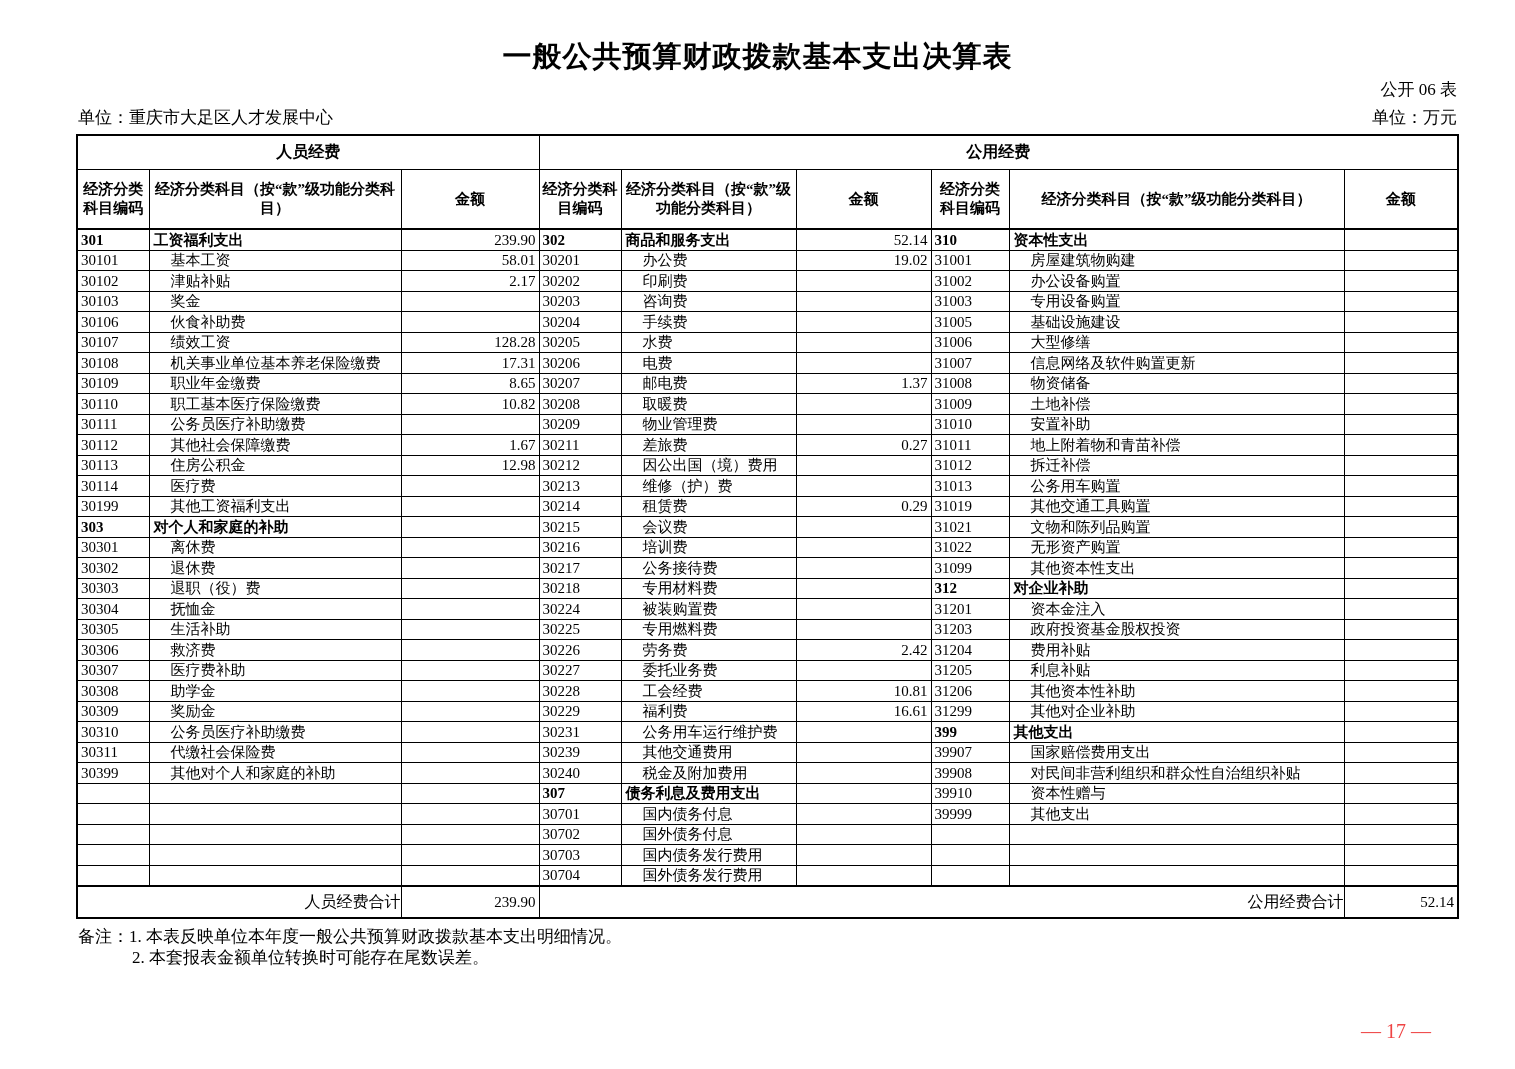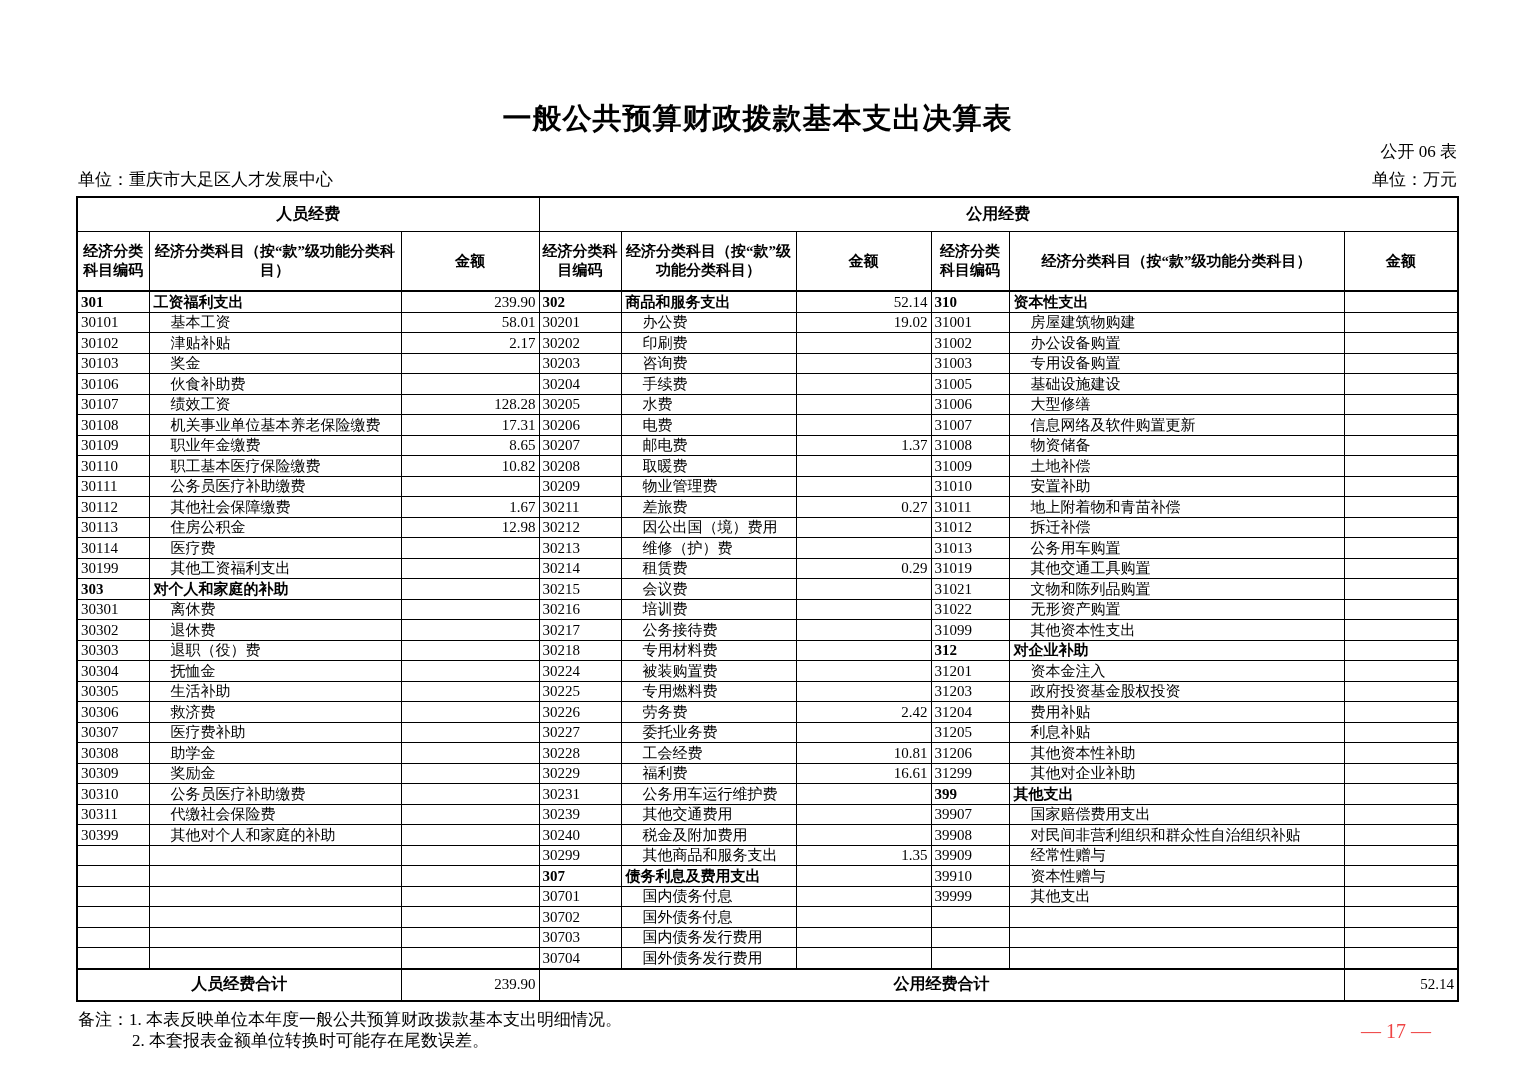--- a/index.html
+++ b/index.html
@@ -2,21 +2,21 @@
 <html><head>
 <meta charset="utf-8">
 <style>
   html,body{margin:0;padding:0;}
   body{
     width:1515px;height:1069px;background:#ffffff;color:#000;
     font-family:"Liberation Serif","DejaVu Serif",serif;
     position:relative;overflow:hidden;
   }
   .title{
-    padding-top:102px;text-align:center;font-size:29px;line-height:32px;
+    padding-top:40px;text-align:center;font-size:29px;line-height:32px;
     font-weight:bold;letter-spacing:1px;
   }
   .form-label{margin:8px 58px 0 0;text-align:right;font-size:17px;line-height:20px;}
   .unit-row{display:flex;justify-content:space-between;margin:8px 58px 0 78px;font-size:17px;line-height:20px;}
   table{
     border-collapse:collapse;table-layout:fixed;margin:6px 0 0 76px;width:1381px;
     border:2px solid #000;
     padding-left:38px;
   }
   th,td{border:1px solid #000;overflow:hidden;white-space:nowrap;padding:0;}
@@ -25,21 +25,21 @@
     height:58px;font-size:15px;font-weight:bold;text-align:center;
     line-height:19px;white-space:normal;border-bottom:2px solid #000;padding:0 2px;
   }
   .body-row td{height:19.5px;font-size:15px;line-height:18px;}
   td.code{padding-left:3px;text-align:left;}
   td.name{padding-left:4px;text-align:left;}
   td.name.sub{padding-left:21px;}
   td.amt{padding-right:3px;text-align:right;}
   .bold{font-weight:bold;}
   .ft td{height:30px;font-size:16px;border-top:2px solid #000;}
-  .ft .lbl{font-weight:bold;text-align:center;}
+  .ft .lbl{font-weight:normal;text-align:right;}
   .ft .amt{font-size:15px;}
   .notes{margin:7px 0 0 78px;font-size:17px;line-height:21px;}
   .notes .note2{padding-left:54px;}
   .page-number{position:absolute;top:1020px;right:84px;font-size:20px;color:#ef4444;}
 </style>
 </head>
 <body>
 
 <div class="title">一般公共预算财政拨款基本支出决算表</div>
 <div class="form-label">公开 06 表</div>
@@ -372,31 +372,20 @@
         <td class="name sub">税金及附加费用</td>
         <td class="amt"></td>
         <td class="code">39908</td>
         <td class="name sub">对民间非营利组织和群众性自治组织补贴</td>
         <td class="amt"></td>
       </tr>
       <tr class="body-row">
         <td class="code"></td>
         <td class="name"></td>
         <td class="amt"></td>
-        <td class="code">30299</td>
-        <td class="name sub">其他商品和服务支出</td>
-        <td class="amt">1.35</td>
-        <td class="code">39909</td>
-        <td class="name sub">经常性赠与</td>
-        <td class="amt"></td>
-      </tr>
-      <tr class="body-row">
-        <td class="code"></td>
-        <td class="name"></td>
-        <td class="amt"></td>
         <td class="code bold">307</td>
         <td class="name bold">债务利息及费用支出</td>
         <td class="amt"></td>
         <td class="code">39910</td>
         <td class="name sub">资本性赠与</td>
         <td class="amt"></td>
       </tr>
       <tr class="body-row">
         <td class="code"></td>
         <td class="name"></td>

